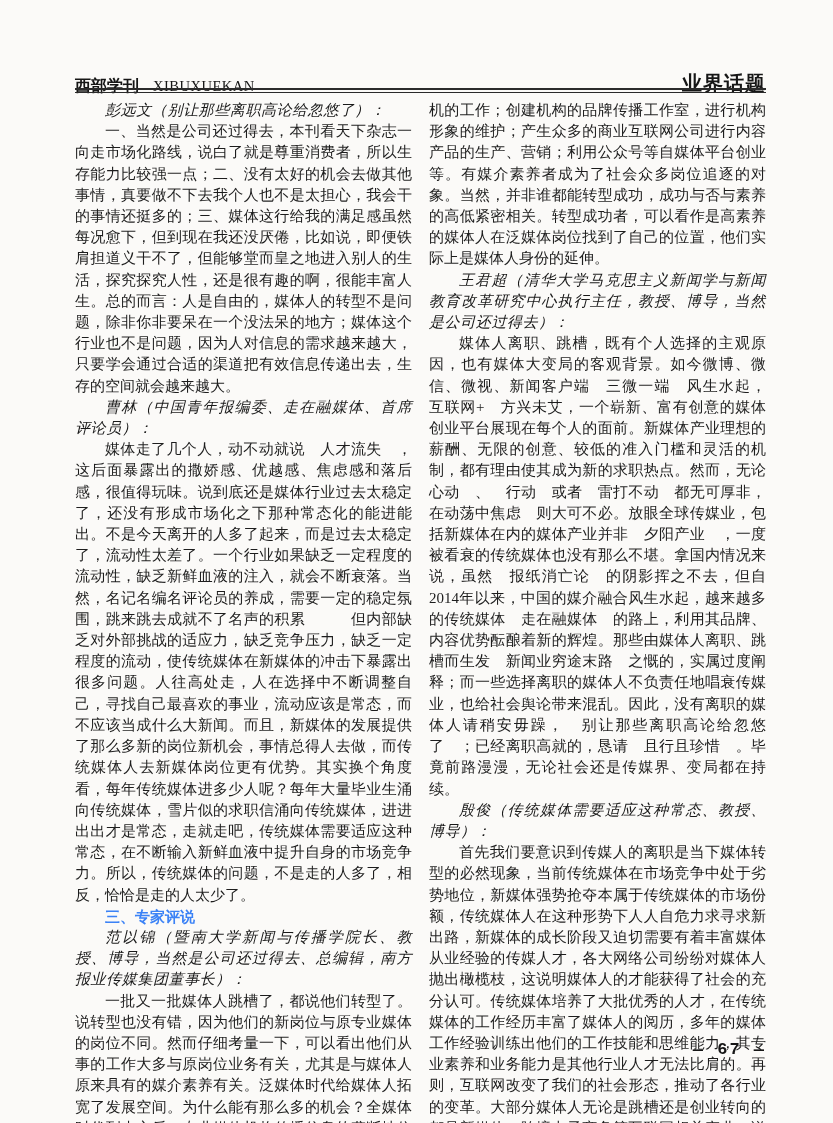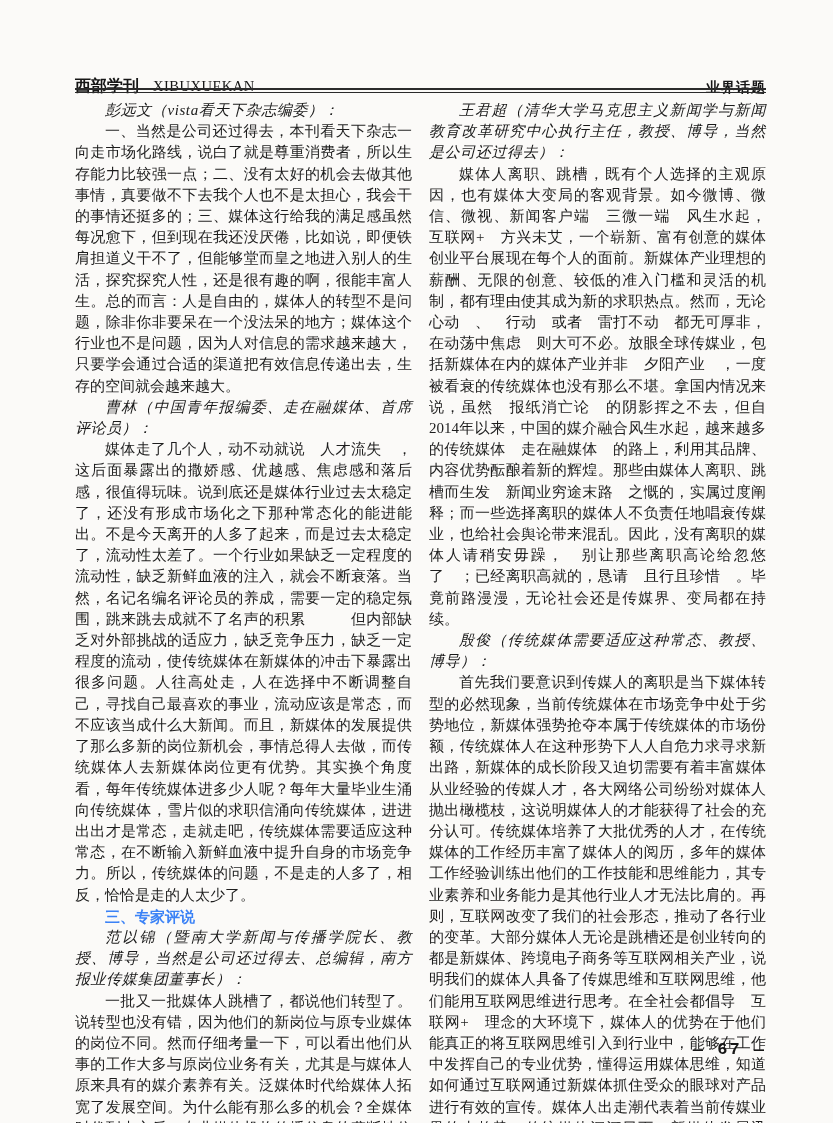--- a/index.html
+++ b/index.html
@@ -28,21 +28,21 @@
   .journal-cn{
     font-family:"Liberation Sans","DejaVu Sans",sans-serif;
     font-weight:bold;font-size:16px;
   }
   .journal-en{
     font-family:"Liberation Serif","DejaVu Serif",serif;
     font-size:14.5px;letter-spacing:.5px;
   }
   .section-name{
     font-family:"Liberation Sans","DejaVu Sans",sans-serif;
-    font-weight:bold;font-size:14px;letter-spacing:1px;text-align:right;
+    font-weight:bold;font-size:20px;letter-spacing:1px;text-align:right;
   }
   .head-rule{
     position:absolute;
     top:88px;left:75px;right:67px;
     height:2px;
     border-top:2px solid #2b2b2b;
     border-bottom:1.5px solid #2b2b2b;
   }
   
   .columns{
@@ -93,30 +93,31 @@
       <span class="journal-cn">西部学刊</span>
       <span class="journal-en">XIBUXUEKAN</span>
     </div>
     <span class="section-name">业界话题</span>
   </div>
   <div class="head-rule"></div>
 
   <div class="columns">
 
     <div class="col">
-      <p class="speaker">彭远文（vista看天下杂志编委）：</p>
+      <p class="speaker">彭远文（别让那些离职高论给忽悠了）：</p>
       <p>一、当然是公司还过得去，本刊看天下杂志一向走市场化路线，说白了就是尊重消费者，所以生存能力比较强一点；二、没有太好的机会去做其他事情，真要做不下去我个人也不是太担心，我会干的事情还挺多的；三、媒体这行给我的满足感虽然每况愈下，但到现在我还没厌倦，比如说，即便铁肩担道义干不了，但能够堂而皇之地进入别人的生活，探究探究人性，还是很有趣的啊，很能丰富人生。总的而言：人是自由的，媒体人的转型不是问题，除非你非要呆在一个没法呆的地方；媒体这个行业也不是问题，因为人对信息的需求越来越大，只要学会通过合适的渠道把有效信息传递出去，生存的空间就会越来越大。</p>
       <p class="speaker">曹林（中国青年报编委、走在融媒体、首席评论员）：</p>
       <p>媒体走了几个人，动不动就说　人才流失　，这后面暴露出的撒娇感、优越感、焦虑感和落后感，很值得玩味。说到底还是媒体行业过去太稳定了，还没有形成市场化之下那种常态化的能进能出。不是今天离开的人多了起来，而是过去太稳定了，流动性太差了。一个行业如果缺乏一定程度的流动性，缺乏新鲜血液的注入，就会不断衰落。当然，名记名编名评论员的养成，需要一定的稳定氛围，跳来跳去成就不了名声的积累　　　但内部缺乏对外部挑战的适应力，缺乏竞争压力，缺乏一定程度的流动，使传统媒体在新媒体的冲击下暴露出很多问题。人往高处走，人在选择中不断调整自己，寻找自己最喜欢的事业，流动应该是常态，而不应该当成什么大新闻。而且，新媒体的发展提供了那么多新的岗位新机会，事情总得人去做，而传统媒体人去新媒体岗位更有优势。其实换个角度看，每年传统媒体进多少人呢？每年大量毕业生涌向传统媒体，雪片似的求职信涌向传统媒体，进进出出才是常态，走就走吧，传统媒体需要适应这种常态，在不断输入新鲜血液中提升自身的市场竞争力。所以，传统媒体的问题，不是走的人多了，相反，恰恰是走的人太少了。</p>
       <p class="heading">三、专家评说</p>
       <p class="speaker">范以锦（暨南大学新闻与传播学院长、教授、博导，当然是公司还过得去、总编辑，南方报业传媒集团董事长）：</p>
       <p>一批又一批媒体人跳槽了，都说他们转型了。说转型也没有错，因为他们的新岗位与原专业媒体的岗位不同。然而仔细考量一下，可以看出他们从事的工作大多与原岗位业务有关，尤其是与媒体人原来具有的媒介素养有关。泛媒体时代给媒体人拓宽了发展空间。为什么能有那么多的机会？全媒体时代到来之后，专业媒体机构传播信息的垄断地位被打破，各类机构都能自己搭建传播平台；从精英到民众无不在关注和使用传播手段，成为了自媒体人。无时不有、无处不在的大传播，给许多机构和大众创造了发展空间；当然网络也会带来麻烦，给一些机构和人员造成伤害。不管是获取收益和快感，还是释疑解惑，都不得不重视和运用新的传播手段。比如许多机构设立新闻中心经营内刊和从事新媒体的操作，以及对外发布新闻；设立新闻发言人办公室、舆情研究室，从事化解舆论危</p>
     </div>
 
     <div class="col">
+      <p class="cont">机的工作；创建机构的品牌传播工作室，进行机构形象的维护；产生众多的商业互联网公司进行内容产品的生产、营销；利用公众号等自媒体平台创业等。有媒介素养者成为了社会众多岗位追逐的对象。当然，并非谁都能转型成功，成功与否与素养的高低紧密相关。转型成功者，可以看作是高素养的媒体人在泛媒体岗位找到了自己的位置，他们实际上是媒体人身份的延伸。</p>
       <p class="speaker">王君超（清华大学马克思主义新闻学与新闻教育改革研究中心执行主任，教授、博导，当然是公司还过得去）：</p>
       <p>媒体人离职、跳槽，既有个人选择的主观原因，也有媒体大变局的客观背景。如今微博、微信、微视、新闻客户端　三微一端　风生水起，　互联网+　方兴未艾，一个崭新、富有创意的媒体创业平台展现在每个人的面前。新媒体产业理想的薪酬、无限的创意、较低的准入门槛和灵活的机制，都有理由使其成为新的求职热点。然而，无论　心动　、　行动　或者　雷打不动　都无可厚非，　在动荡中焦虑　则大可不必。放眼全球传媒业，包括新媒体在内的媒体产业并非　夕阳产业　，一度被看衰的传统媒体也没有那么不堪。拿国内情况来说，虽然　报纸消亡论　的阴影挥之不去，但自2014年以来，中国的媒介融合风生水起，越来越多的传统媒体　走在融媒体　的路上，利用其品牌、内容优势酝酿着新的辉煌。那些由媒体人离职、跳槽而生发　新闻业穷途末路　之慨的，实属过度阐释；而一些选择离职的媒体人不负责任地唱衰传媒业，也给社会舆论带来混乱。因此，没有离职的媒体人请稍安毋躁，　别让那些离职高论给忽悠了　；已经离职高就的，恳请　且行且珍惜　。毕竟前路漫漫，无论社会还是传媒界、变局都在持续。</p>
       <p class="speaker">殷俊（传统媒体需要适应这种常态、教授、博导）：</p>
       <p>首先我们要意识到传媒人的离职是当下媒体转型的必然现象，当前传统媒体在市场竞争中处于劣势地位，新媒体强势抢夺本属于传统媒体的市场份额，传统媒体人在这种形势下人人自危力求寻求新出路，新媒体的成长阶段又迫切需要有着丰富媒体从业经验的传媒人才，各大网络公司纷纷对媒体人抛出橄榄枝，这说明媒体人的才能获得了社会的充分认可。传统媒体培养了大批优秀的人才，在传统媒体的工作经历丰富了媒体人的阅历，多年的媒体工作经验训练出他们的工作技能和思维能力，其专业素养和业务能力是其他行业人才无法比肩的。再则，互联网改变了我们的社会形态，推动了各行业的变革。大部分媒体人无论是跳槽还是创业转向的都是新媒体、跨境电子商务等互联网相关产业，说明我们的媒体人具备了传媒思维和互联网思维，他们能用互联网思维进行思考。在全社会都倡导　互联网+　理念的大环境下，媒体人的优势在于他们能真正的将互联网思维引入到行业中，能够在工作中发挥自己的专业优势，懂得运用媒体思维，知道如何通过互联网通过新媒体抓住受众的眼球对产品进行有效的宣传。媒体人出走潮代表着当前传媒业界的大趋势：传统媒体江河日下，新媒体发展迅猛。新媒体以良好的发展前景吸引着传统媒体中的优秀人才，</p>
     </div>
 
   </div>
 
   <div class="folio">— 67 —</div>
 

